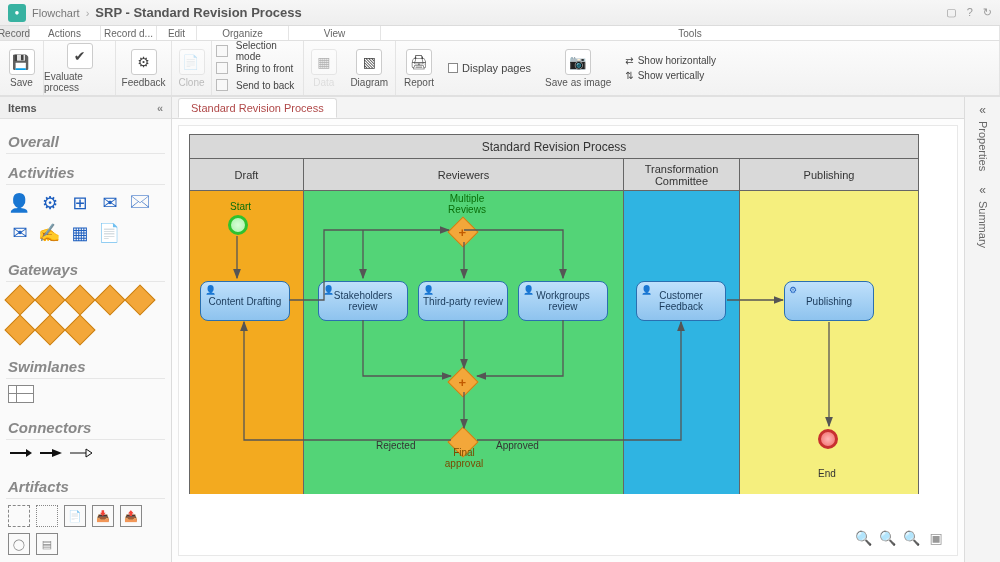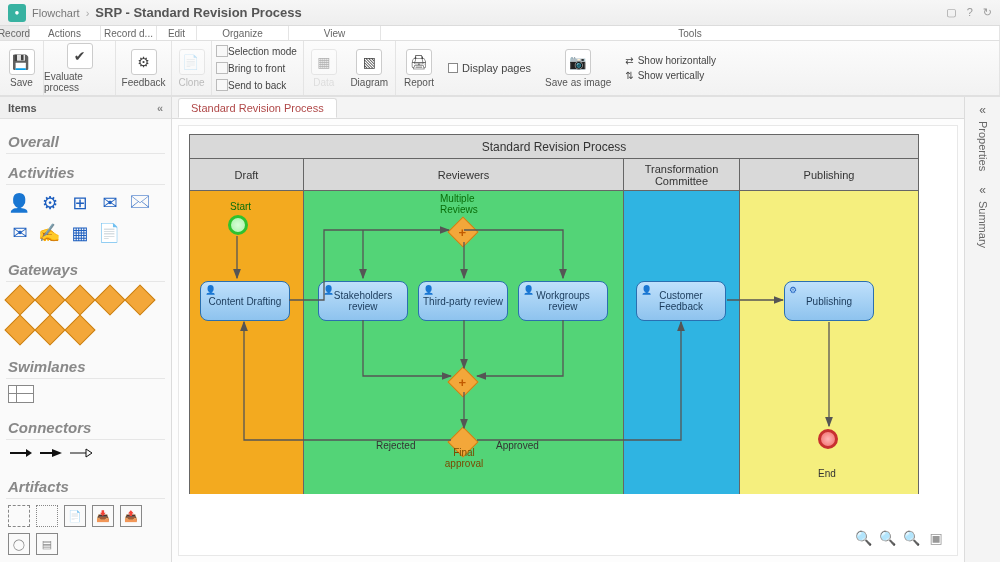--- a/index.html
+++ b/index.html
@@ -28,21 +28,21 @@
   .rg-record{width:44px;flex-direction:column;justify-content:center;gap:2px;}
   .rg-actions{width:72px;flex-direction:column;justify-content:center;gap:2px;}
   .rg-recdat{width:56px;flex-direction:column;justify-content:center;gap:2px;}
   .rg-edit{width:40px;flex-direction:column;justify-content:center;gap:2px;color:#bbb;}
   .rg-org{width:92px;flex-direction:column;justify-content:center;gap:1px;font-size:10px;}
   .rg-view{width:92px;justify-content:space-around;}
   .rg-tools{flex:1;padding:0 8px;gap:14px;}
   .ricon{width:26px;height:26px;display:flex;align-items:center;justify-content:center;border:1px solid #ccc;border-radius:3px;background:#fff;font-size:14px;}
   .rlbl{font-size:10px;color:#555;}
   .rlbl.dis{color:#bbb;text-align:center;}
-  .org-row{display:flex;align-items:center;gap:0;height:16px;width:100%;padding-left:4px;}
+  .org-row{display:flex;align-items:center;gap:8px;height:16px;width:100%;padding-left:4px;}
   .org-row .sq{width:12px;height:12px;border:1px solid #bbb;background:#f8f8f8;}
   .vcol{display:flex;flex-direction:column;align-items:center;gap:2px;}
   .tcol{display:flex;flex-direction:column;align-items:center;gap:2px;}
   .tool-vert{display:flex;flex-direction:column;gap:4px;font-size:10px;}
   .chk{display:flex;align-items:center;gap:4px;}
   .chk .box{width:10px;height:10px;border:1px solid #888;background:#fff;}
   .tool-h{display:flex;align-items:center;gap:4px;font-size:10px;}
   
   .main{display:flex;height:465px;}
   .left-panel{width:172px;border-right:1px solid #dcdcdc;display:flex;flex-direction:column;background:#fafafa;}
@@ -298,21 +298,21 @@
                 <div class="start-ev" style="left:38px;top:24px"></div>
                 <div class="task" style="left:10px;top:90px">
                   <span class="marker">👤</span>
                   <span>Content Drafting</span>
                 </div>
               </div>
             </div>
             <div class="lane l-rev">
               <div class="lane-head">Reviewers</div>
               <div class="lane-body">
-                <div class="flow-lbl" style="left:136px;top:2px;text-align:left;width:70px">Multiple Reviews</div>
+                <div class="flow-lbl" style="left:128px;top:2px;text-align:center;width:70px">Multiple Reviews</div>
                 <div class="gw" style="left:148px;top:30px">
                     <span class="sym">+</span>
                   </div>
                 <div class="task" style="left:14px;top:90px">
                     <span class="marker">👤</span>
                     <span>Stakeholders review</span>
                   </div>
                 <div class="task" style="left:114px;top:90px">
                     <span class="marker">👤</span>
                     <span>Third-party review</span>

